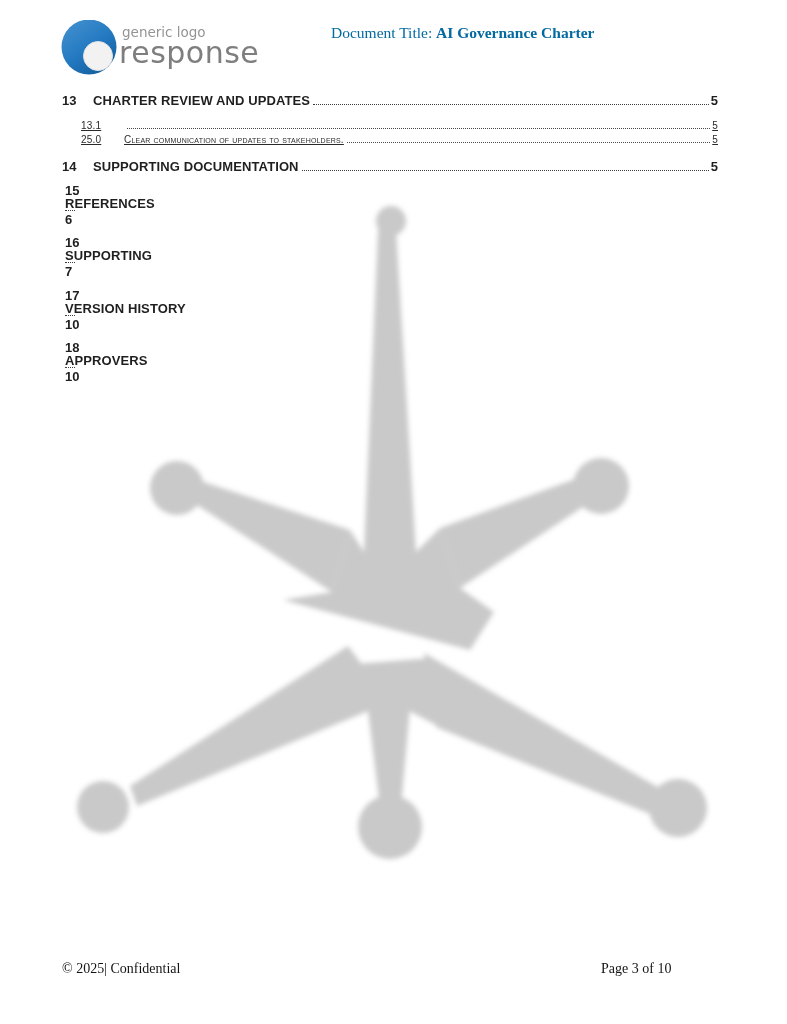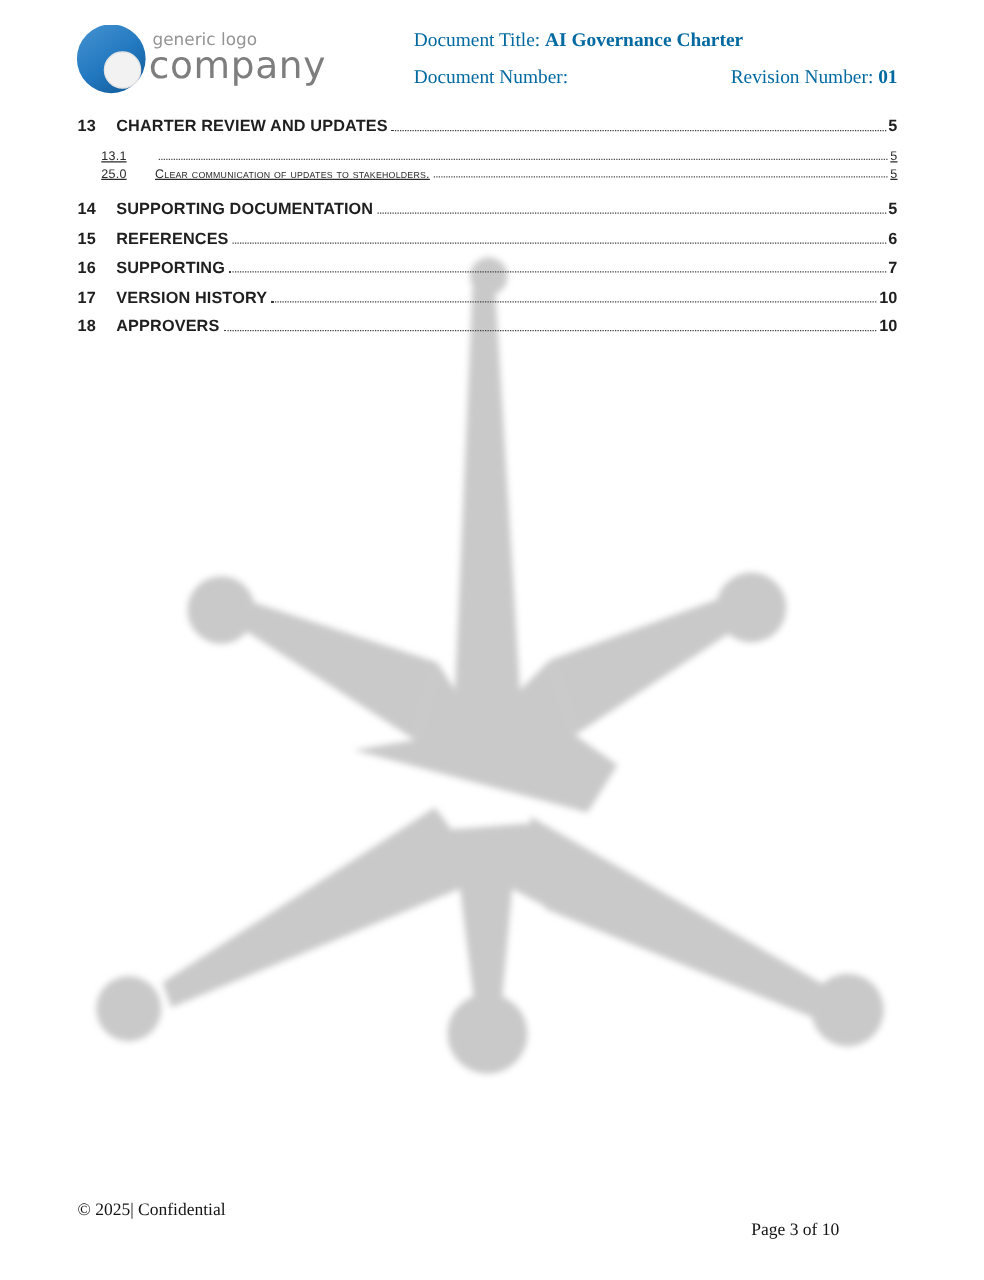--- a/index.html
+++ b/index.html
@@ -31,37 +31,37 @@
   .toc { position:absolute; left:62px; top:94px; width:656px; z-index:1; }
   .toc-row { display:flex; align-items:baseline; }
   .toc-row.l1 {
     font-weight:bold; font-size:13px; line-height:13px; color:#1f1f1f;
     letter-spacing:0.1px;
   }
   .toc-row.l2 {
     font-size:10px; line-height:12px; color:#2a2a2a;
     font-variant:small-caps; letter-spacing:0.2px;text-decoration:underline;
   }
-  .toc-row.l1 + .toc-row.l1 { margin-top:10.5px; }
+  .toc-row.l1 + .toc-row.l1 { margin-top:10.5px;flex-direction:column; }
   .toc-row.l1 + .toc-row.l2 { margin-top:13px; }
   .toc-row.l2 + .toc-row.l2 { margin-top:2px; }
   .toc-row.l2 + .toc-row.l1 { margin-top:14px; }
   .toc-row.l1 .num { width:31px; flex:none; }
   .toc-row.l2 .num { width:43px; margin-left:19px; flex:none; }
   .toc-label { flex:none; white-space:nowrap; }
   .leader { flex:1 1 auto; border-bottom:1.5px dotted #3c3c3c; margin:0 2px 2px 3px; min-width:10px; }
   .l2 .leader { border-bottom:1.2px dotted #4a4a4a; }
   .pg { flex:none; text-align:right; }
   
   .footer {
     position:absolute; left:0; top:961px; width:787px; z-index:1;
     font-family:"Liberation Serif", serif; font-size:14px; color:#141414;
   }
   .footer .left { position:absolute; left:62px; top:0; }
-  .footer .right { position:absolute; left:601px; top:16px; }
+  .footer .right { position:absolute; left:601px; top:0; }
 </style>
 </head>
 <body>
 
 <div class="page">
 
   <svg class="watermark" viewBox="0 0 787 1024" xmlns="http://www.w3.org/2000/svg">
     <defs>
       <filter id="wblur" x="-20%" y="-20%" width="140%" height="140%">
         <feGaussianBlur stdDeviation="2.6"></feGaussianBlur>
@@ -96,32 +96,26 @@
         <linearGradient id="lgBlue" x1="0" y1="0" x2="0.7" y2="1">
           <stop offset="0" stop-color="#4694d1"></stop>
           <stop offset="0.6" stop-color="#2278c0"></stop>
           <stop offset="1" stop-color="#155f9e"></stop>
         </linearGradient>
       </defs>
       <circle cx="28" cy="27" r="27.5" fill="url(#lgBlue)"></circle>
       <circle cx="37" cy="36" r="14.5" fill="#f2f2f2" stroke="#e3e3e3" stroke-width="1"></circle>
     </svg>
     <span class="logo-line1">generic logo</span>
-    <span class="logo-line2">company</span>
+    <span class="logo-line2">response</span>
   </div>
 
   <div class="doc-meta">
     <div class="row1">
       <span>Document Title: </span><span class="bold">AI Governance Charter</span>
-    </div>
-    <div class="row2">
-      <span>Document Number:</span>
-      <span>
-        <span>Revision Number: </span><span class="bold">01</span>
-      </span>
     </div>
   </div>
 
   <div class="toc">
       <div class="toc-row l1">
       <span class="num">13</span>
       <span class="toc-label">CHARTER REVIEW AND UPDATES</span>
       <span class="leader"></span>
       <span class="pg">5</span>
     </div>

